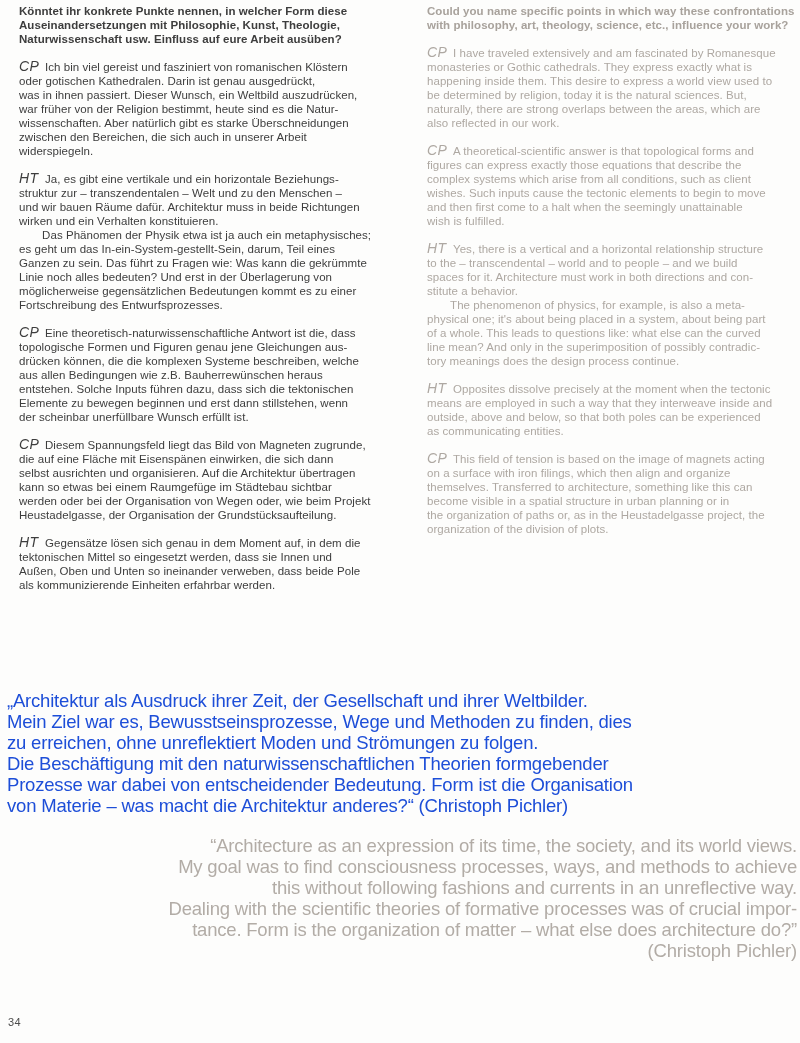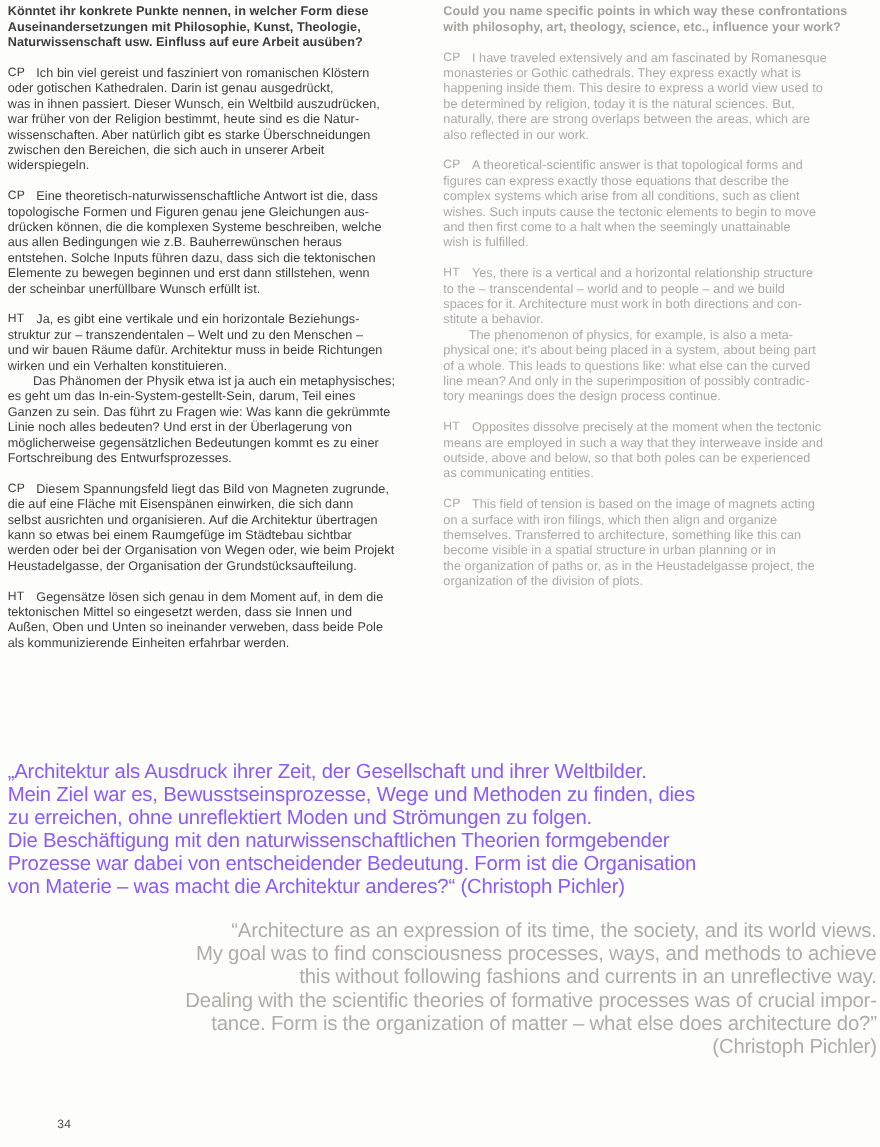--- a/index.html
+++ b/index.html
@@ -17,91 +17,92 @@
     position: absolute;
     top: 4px;
     left: 7px;
     width: 790px;
     display: flex;
   }
   .col {
     font-size: 11.5px;
     line-height: 14px;
     letter-spacing: 0.05px;
+    margin-left: 12px;
   }
   .col-left { width: 396px; flex: 0 0 396px; }
   .col-right { width: 394px; flex: 0 0 394px; color: #aea8a2; }
   .col p {
     margin: 0 0 14px 0;
     white-space: pre;
   }
   .question { font-weight: bold; }
   .col-right .question { color: #a8a29c; }
   .spk {
     display: inline-block;
     width: 26px;
-    font-size: 11px;
+    font-size: 14px;
     line-height: 10px;
     letter-spacing: 0.3px;
     vertical-align: top;
     padding-top: 1px;
+    font-style: italic;
   }
   .pull-quote {
     position: absolute;
     left: 7px;
     width: 790px;
     font-size: 18.5px;
     line-height: 21px;
     letter-spacing: -0.2px;
     white-space: pre;
   }
-  .quote-de { top: 690px; color: #8b5cf6; }
+  .quote-de { top: 690px; color: #1d4ed8; }
   .quote-en { top: 835px; color: #b2aca6; text-align: right; }
   .page-number {
     position: absolute;
     left: 8px;
     top: 1016px;
     font-size: 11px;
     color: #4c4c4c;
     letter-spacing: 0.3px;
-    margin-left: 44px;
   }
 </style>
 </head>
 <body>
 
 <div class="columns">
   <div class="col col-left">
     <p class="question">Könntet ihr konkrete Punkte nennen, in welcher Form diese
 Auseinandersetzungen mit Philosophie, Kunst, Theologie,
 Naturwissenschaft usw. Einfluss auf eure Arbeit ausüben?</p>
     <p><span class="spk">CP</span><span>Ich bin viel gereist und fasziniert von romanischen Klöstern
 oder gotischen Kathedralen. Darin ist genau ausgedrückt,
 was in ihnen passiert. Dieser Wunsch, ein Weltbild auszudrücken,
 war früher von der Religion bestimmt, heute sind es die Natur-
 wissenschaften. Aber natürlich gibt es starke Überschneidungen
 zwischen den Bereichen, die sich auch in unserer Arbeit
 widerspiegeln.</span></p>
-    <p><span class="spk">CP</span><span>Eine theoretisch-naturwissenschaftliche Antwort ist die, dass
-topologische Formen und Figuren genau jene Gleichungen aus-
-drücken können, die die komplexen Systeme beschreiben, welche
-aus allen Bedingungen wie z.B. Bauherrewünschen heraus
-entstehen. Solche Inputs führen dazu, dass sich die tektonischen
-Elemente zu bewegen beginnen und erst dann stillstehen, wenn
-der scheinbar unerfüllbare Wunsch erfüllt ist.</span></p>
     <p><span class="spk">HT</span><span>Ja, es gibt eine vertikale und ein horizontale Beziehungs-
 struktur zur – transzendentalen – Welt und zu den Menschen –
 und wir bauen Räume dafür. Architektur muss in beide Richtungen
 wirken und ein Verhalten konstituieren.
   Das Phänomen der Physik etwa ist ja auch ein metaphysisches;
 es geht um das In-ein-System-gestellt-Sein, darum, Teil eines
 Ganzen zu sein. Das führt zu Fragen wie: Was kann die gekrümmte
 Linie noch alles bedeuten? Und erst in der Überlagerung von
 möglicherweise gegensätzlichen Bedeutungen kommt es zu einer
 Fortschreibung des Entwurfsprozesses.</span></p>
+    <p><span class="spk">CP</span><span>Eine theoretisch-naturwissenschaftliche Antwort ist die, dass
+topologische Formen und Figuren genau jene Gleichungen aus-
+drücken können, die die komplexen Systeme beschreiben, welche
+aus allen Bedingungen wie z.B. Bauherrewünschen heraus
+entstehen. Solche Inputs führen dazu, dass sich die tektonischen
+Elemente zu bewegen beginnen und erst dann stillstehen, wenn
+der scheinbar unerfüllbare Wunsch erfüllt ist.</span></p>
     <p><span class="spk">CP</span><span>Diesem Spannungsfeld liegt das Bild von Magneten zugrunde,
 die auf eine Fläche mit Eisenspänen einwirken, die sich dann
 selbst ausrichten und organisieren. Auf die Architektur übertragen
 kann so etwas bei einem Raumgefüge im Städtebau sichtbar
 werden oder bei der Organisation von Wegen oder, wie beim Projekt
 Heustadelgasse, der Organisation der Grundstücksaufteilung.</span></p>
     <p><span class="spk">HT</span><span>Gegensätze lösen sich genau in dem Moment auf, in dem die
 tektonischen Mittel so eingesetzt werden, dass sie Innen und
 Außen, Oben und Unten so ineinander verweben, dass beide Pole
 als kommunizierende Einheiten erfahrbar werden.</span></p>

